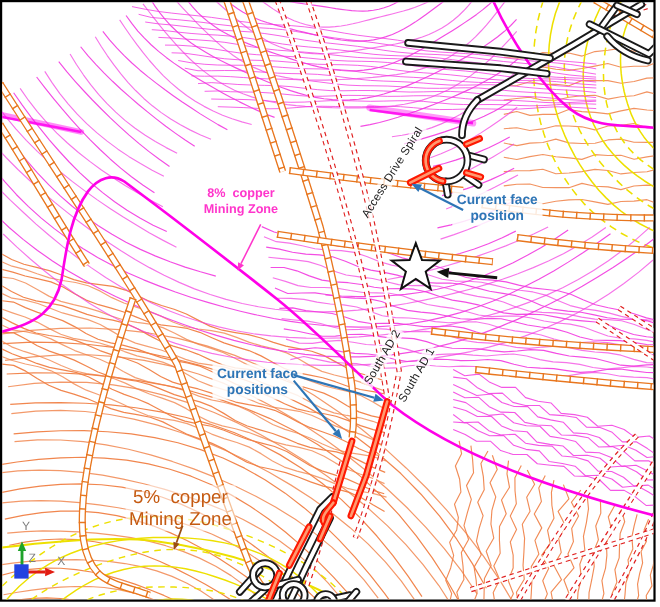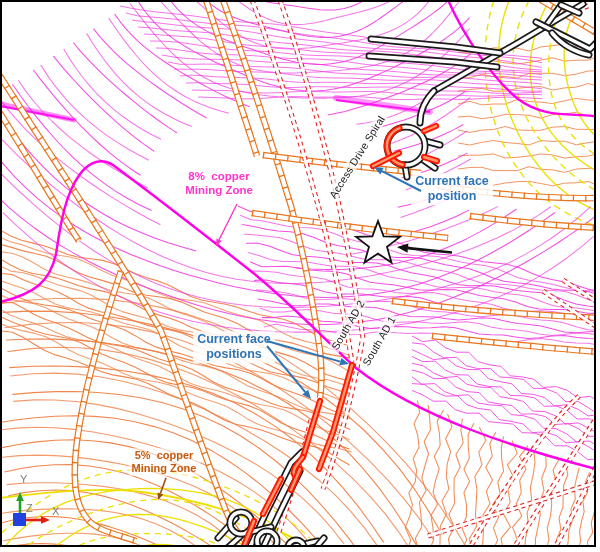--- a/index.html
+++ b/index.html
@@ -7,21 +7,21 @@
          font-family:"Liberation Sans",sans-serif;}
   #frame{position:absolute;left:0;top:0;width:592px;height:543px;border:2px solid #000;
          overflow:hidden;background:#fff;}
   #map{position:absolute;left:-2px;top:-2px;width:600px;height:552px;}
   #overlay{position:absolute;left:0;top:0;width:600px;height:552px;z-index:5;pointer-events:none;}
   .lbl{position:absolute;z-index:3;white-space:pre;text-align:center;line-height:1.18;
        transform:translate(-50%,-50%);}
   .rot58{transform:translate(-50%,-50%) rotate(-58deg);}
   .rot60{transform:translate(-50%,-50%) rotate(-60deg);}
   #lbl-zone8{left:219px;top:184px;font-size:11.5px;font-weight:600;background:rgba(255,255,255,.72);padding:1px 3px;}
-  #lbl-zone5{left:164px;top:462px;font-size:11px;font-weight:700;background:rgba(255,255,255,.55);padding:1px 3px;}
+  #lbl-zone5{left:164px;top:462px;font-size:17px;font-weight:400;background:rgba(255,255,255,.55);padding:1px 3px;}
   #lbl-ads{left:357px;top:157px;font-size:10.5px;background:rgba(255,255,255,.72);padding:0 2px;letter-spacing:.2px;}
   #lbl-ad2{left:348px;top:325px;font-size:10.5px;background:rgba(255,255,255,.72);padding:0 2px;letter-spacing:.2px;}
   #lbl-ad1{left:379px;top:341px;font-size:10.5px;background:rgba(255,255,255,.72);padding:0 2px;letter-spacing:.2px;}
   #lbl-cfp{left:452px;top:189px;font-size:12.5px;font-weight:600;background:rgba(255,255,255,.85);padding:1px 4px;}
   #lbl-cfps{left:234px;top:347px;font-size:12.5px;font-weight:600;background:rgba(255,255,255,.85);padding:1px 4px;}
   #note{position:absolute;left:432px;top:224px;z-index:3;background:#fff;padding:3px 6px;
         font-size:12px;line-height:14.5px;white-space:pre;}
   .gz{position:absolute;z-index:6;font-size:11px;color:#7d7d7d;}
   #gzY{left:20px;top:473px;}
   #gzZ{left:26px;top:502px;}

